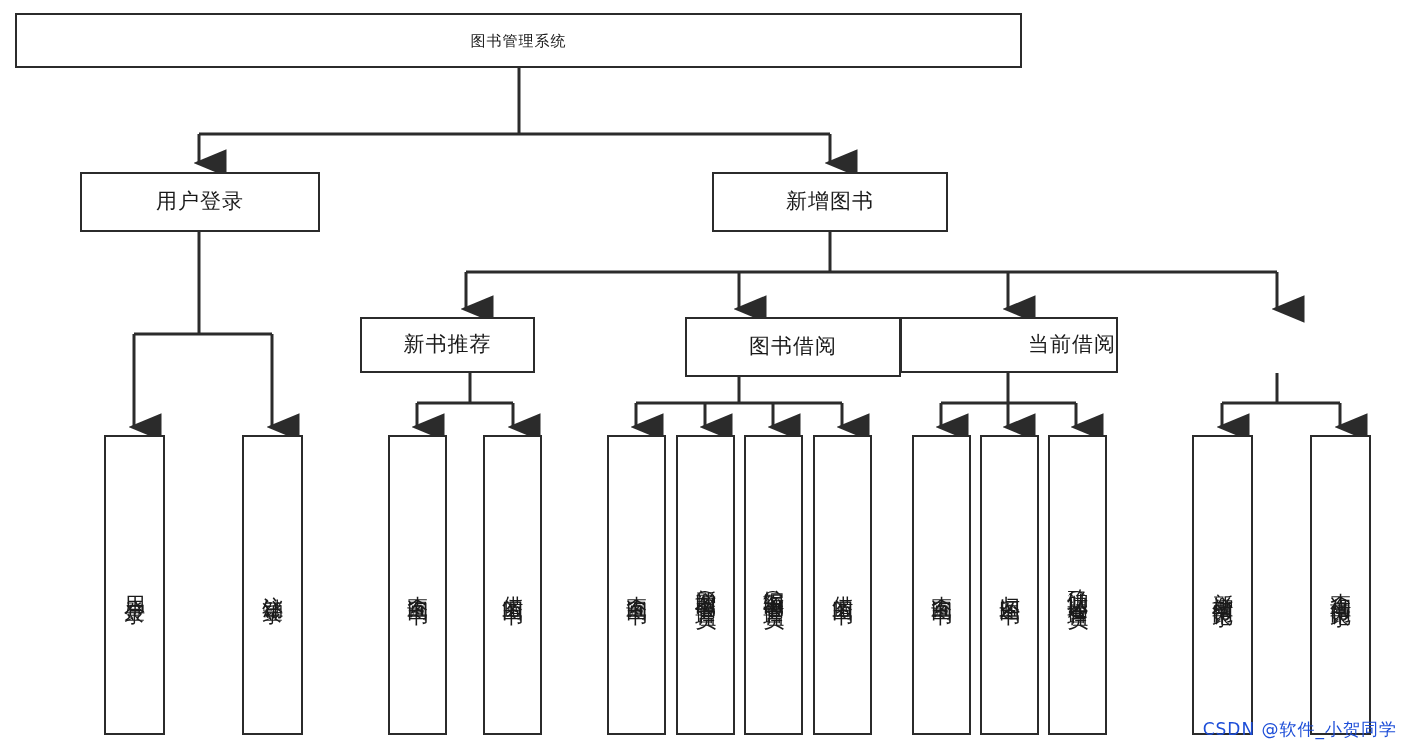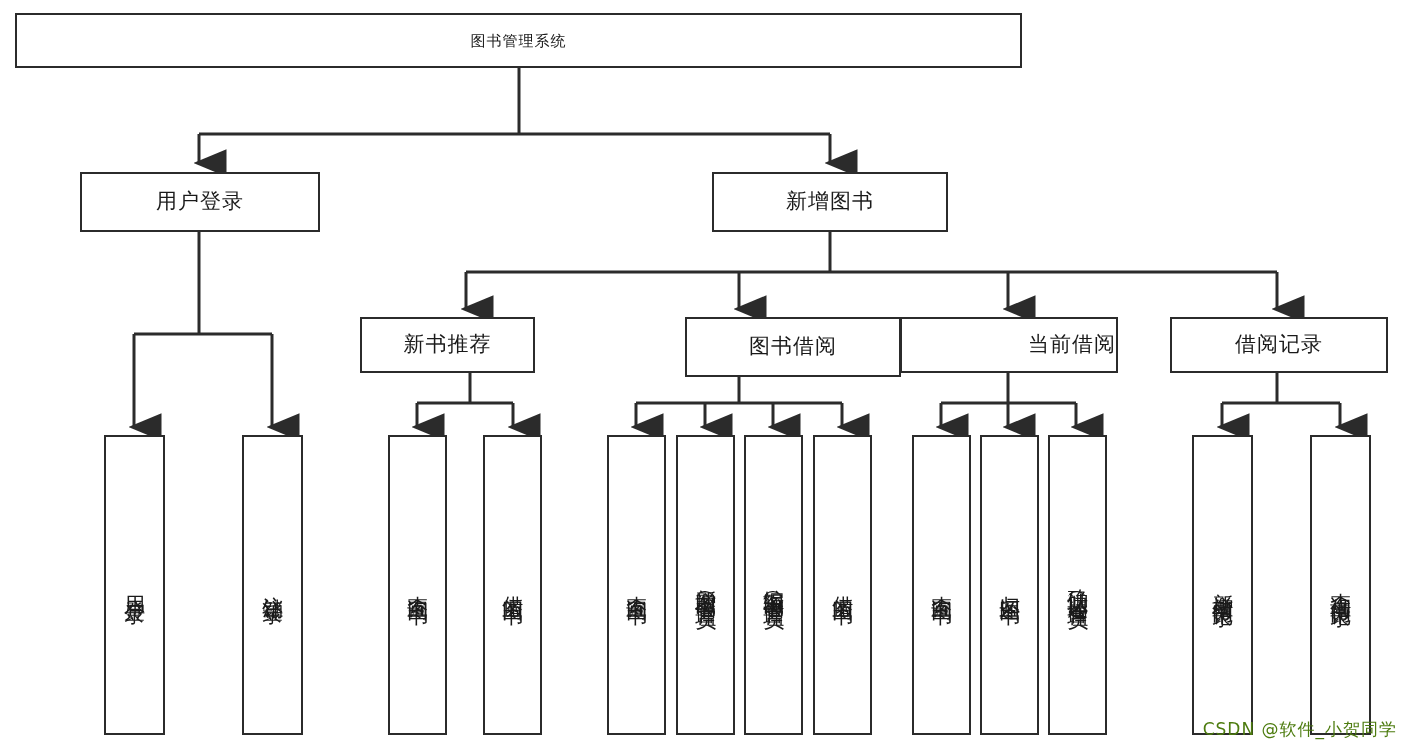--- a/index.html
+++ b/index.html
@@ -58,21 +58,21 @@
   .node.vert .vlabel {
     writing-mode: vertical-rl;
     text-orientation: upright;
     white-space: nowrap;
   }
   #watermark {
     position: absolute;
     right: 8px;
     bottom: 6px;
     font-size: 17px;
-    color: #4d7c0f;
+    color: #1d4ed8;
     letter-spacing: 1px;
     user-select: none;
     white-space: nowrap;
   }
 </style>
 </head>
 <body>
 
 <div id="diagram-root">
 
@@ -139,23 +139,20 @@
 
   <div class="node horiz" style="left:360px; top:317px; width:175px; height:56px;">
     <span>新书推荐</span>
   </div>
   <div class="node horiz" style="left:649px; top:317px; width:216px; height:60px;margin-left:36px;">
     <span>图书借阅</span>
   </div>
   <div class="node horiz" style="left:900px; top:317px; width:218px; height:56px;justify-content:flex-end;">
     <span>当前借阅</span>
   </div>
-  <div class="node horiz" style="left:1170px; top:317px; width:218px; height:56px;">
-    <span>借阅记录</span>
-  </div>
 
   <div class="node vert" style="left:104px; top:435px; width:61px; height:300px;">
     <span class="vlabel">用户登录</span>
   </div>
   <div class="node vert" style="left:242px; top:435px; width:61px; height:300px;">
     <span class="vlabel">注销登录</span>
   </div>
 
   <div class="node vert" style="left:388px; top:435px; width:59px; height:300px;">
     <span class="vlabel">查询图书</span>

